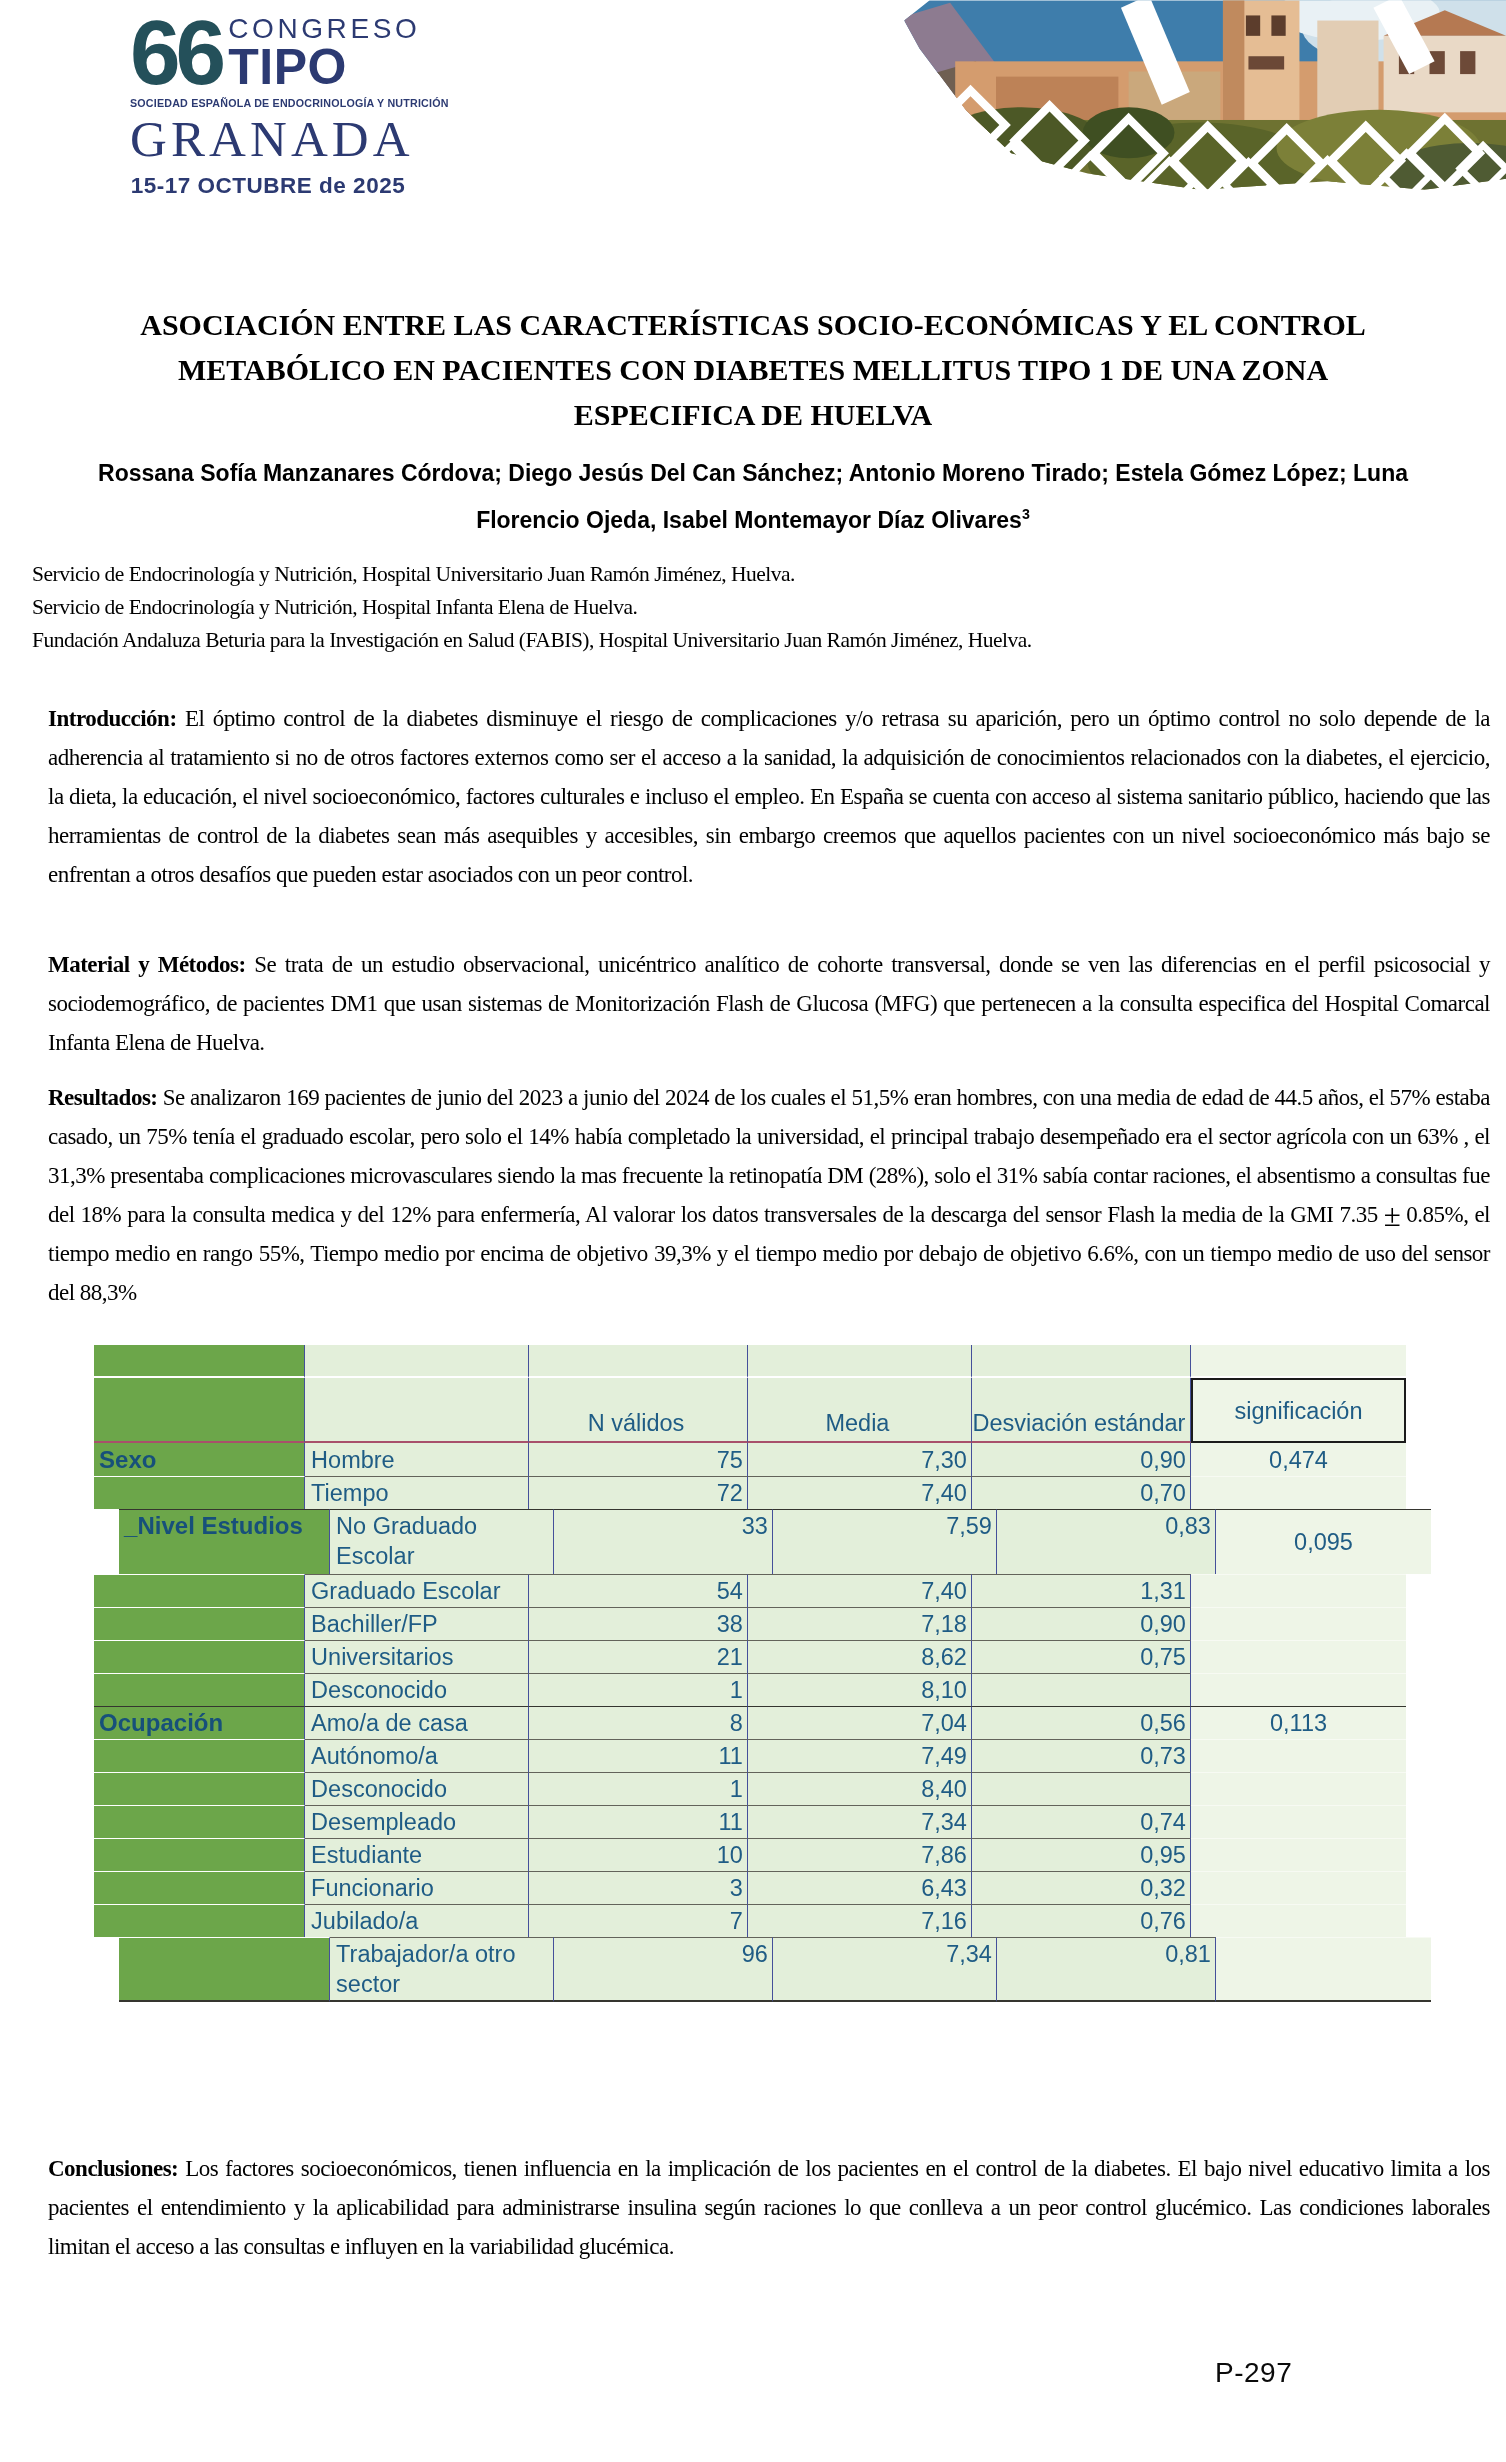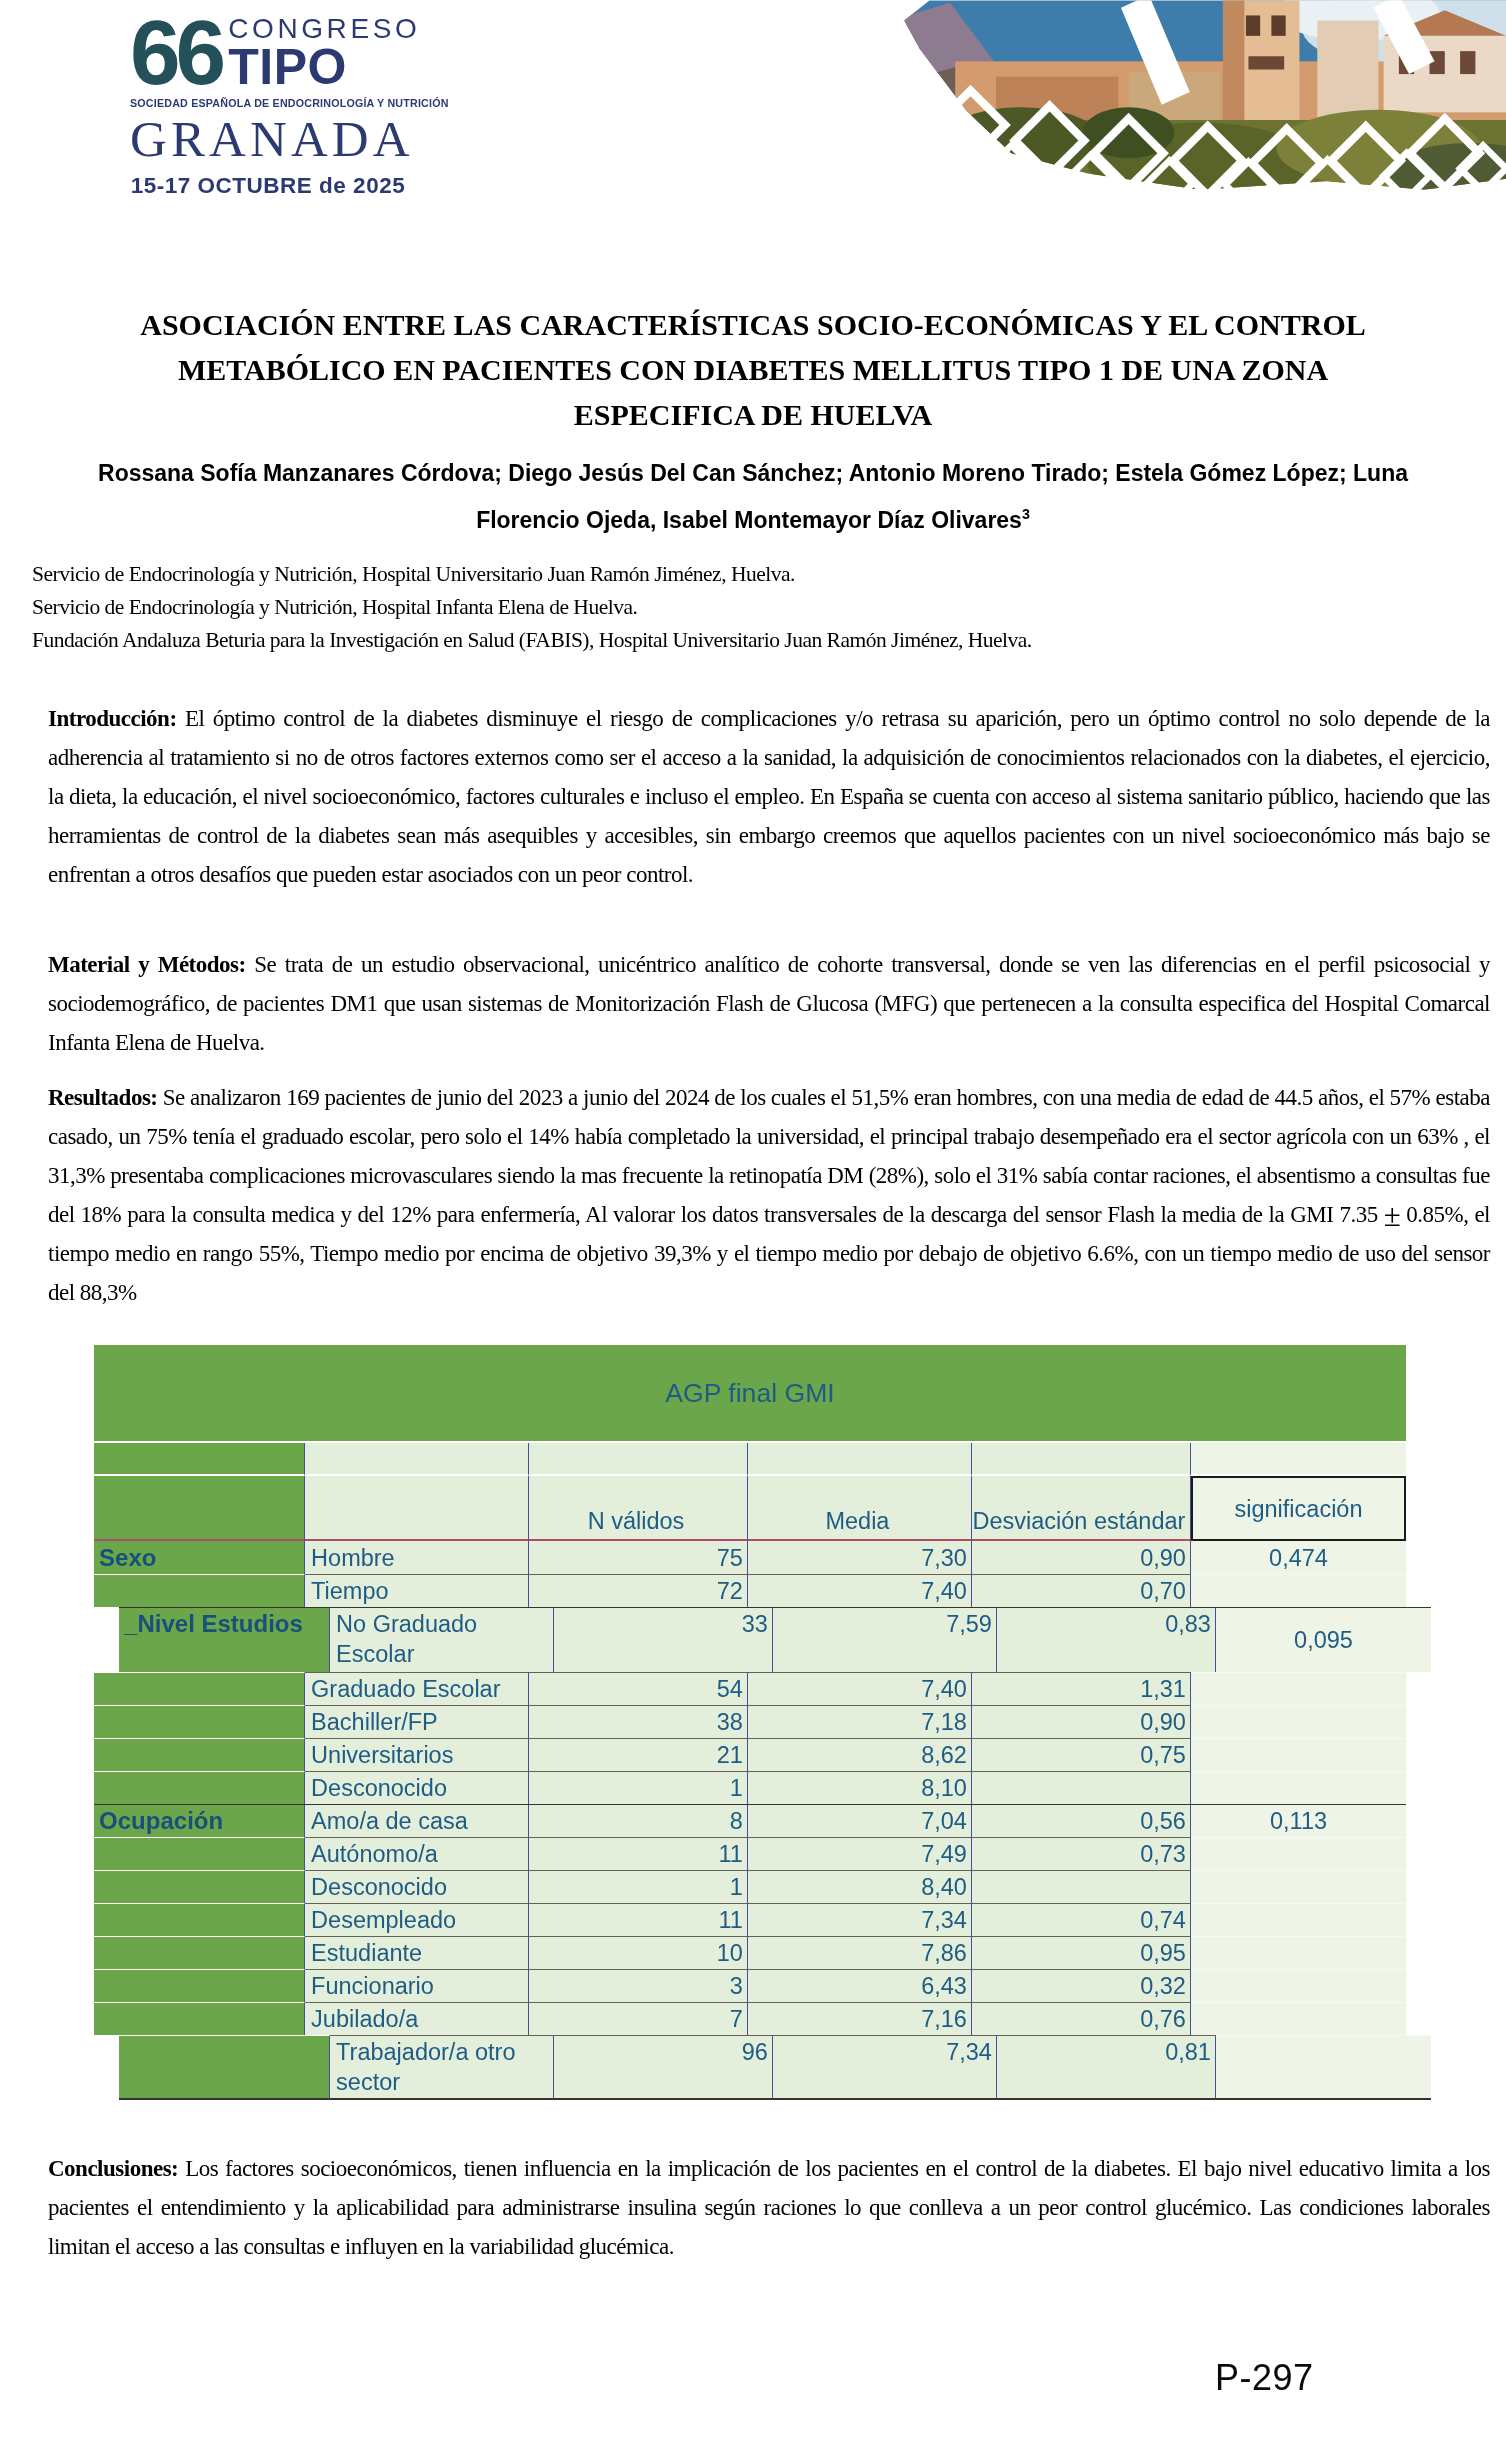--- a/index.html
+++ b/index.html
@@ -70,21 +70,21 @@
   .hrow-empty .td{border-top:none;border-bottom:2px solid #ffffff;}
   .hrow-empty .cat{border-bottom:2px solid #ffffff;}
   .hrow{height:65px;}
   .hrow .td{border-top:none;border-bottom:2px solid var(--maroon_line);}
   .hrow .cat{border-bottom:2px solid var(--maroon_line);}
   .hcell{justify-content:center;text-align:center;align-items:flex-end;padding-bottom:3.1px;line-height:29px;}
   .hsig{border:2px solid #1b1b1b !important;align-items:center;justify-content:center;text-align:center;
         background:var(--table_cell_light);}
 
   .code{position:absolute;left:1215px;top:2357px;font-family:"Liberation Sans",sans-serif;
-        font-size:36px;color:#0a0a0a;letter-spacing:0.5px;}
+        font-size:28px;color:#0a0a0a;letter-spacing:0.5px;}
 </style>
 </head>
 <body>
 
 <div id="page">
 
   <div class="logo">
     <div class="logo-row">
       <div class="logo-66">66</div>
       <div class="logo-right">
@@ -169,21 +169,20 @@
 
   <div class="para p-methods">
     <span class="h">Material y Métodos:</span><span> Se trata de un estudio observacional, unicéntrico analítico de cohorte transversal, donde se ven las diferencias en el perfil psicosocial y sociodemográfico, de pacientes DM1 que usan sistemas de Monitorización Flash de Glucosa (MFG) que pertenecen a la consulta especifica del Hospital Comarcal Infanta Elena de Huelva.</span>
   </div>
 
   <div class="para p-results">
     <span class="h">Resultados:</span><span> Se analizaron 169 pacientes de junio del 2023 a junio del 2024 de los cuales el 51,5% eran hombres, con una media de edad de 44.5 años, el 57% estaba casado, un 75% tenía el graduado escolar, pero solo el 14% había completado la universidad, el principal trabajo desempeñado era el sector agrícola con un 63% , el 31,3% presentaba complicaciones microvasculares siendo la mas frecuente la retinopatía DM (28%), solo el 31% sabía contar raciones, el absentismo a consultas fue del 18% para la consulta medica y del 12% para enfermería, Al valorar los datos transversales de la descarga del sensor Flash la media de la GMI 7.35 </span><span class="pm">±</span><span> 0.85%, el tiempo medio en rango 55%, Tiempo medio por encima de objetivo 39,3% y el tiempo medio por debajo de objetivo 6.6%, con un tiempo medio de uso del sensor del 88,3%</span>
   </div>
 
   <div class="agp">
-    <div class="banner">AGP final GMI</div>
 
     <div class="tr hrow-empty">
       <div class="td cat"></div>
       <div class="td sub"></div>
       <div class="td num"></div>
       <div class="td num"></div>
       <div class="td num"></div>
       <div class="td sig"></div>
     </div>
 

